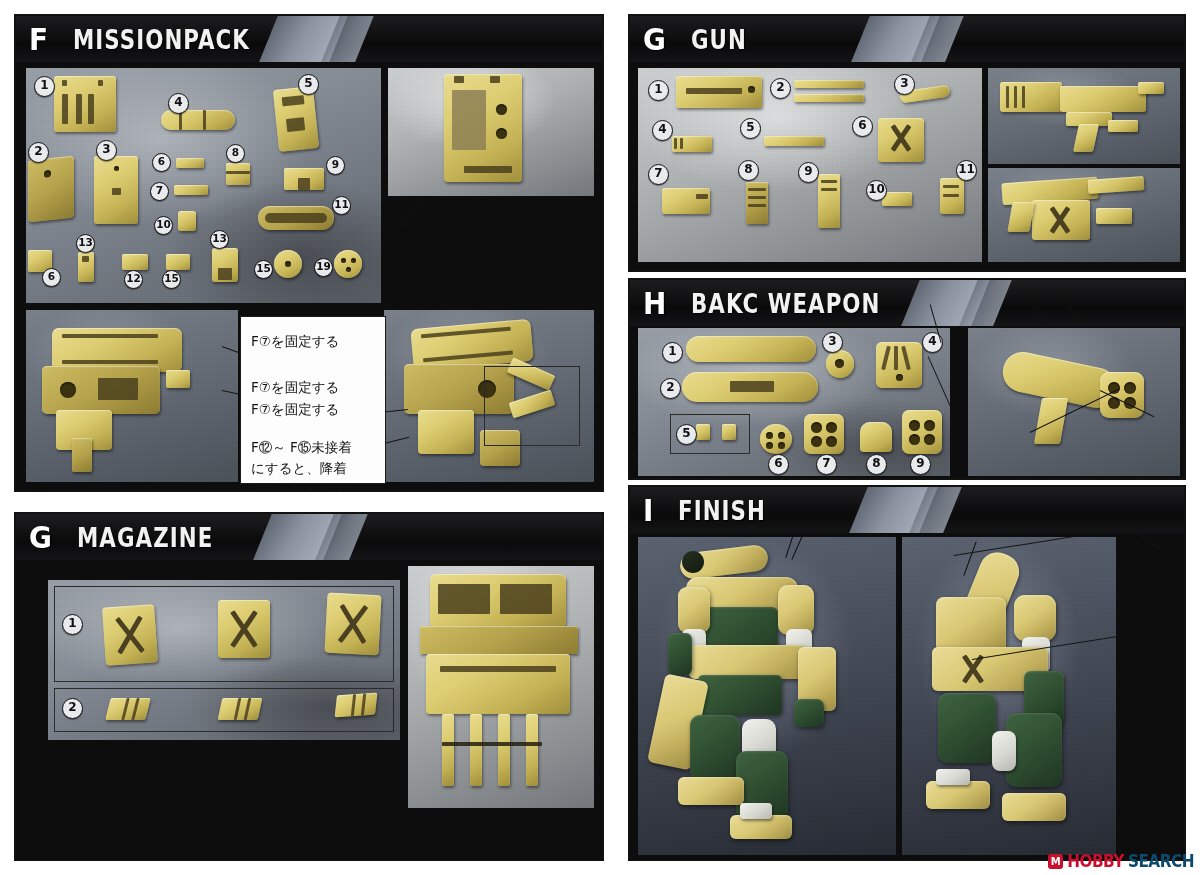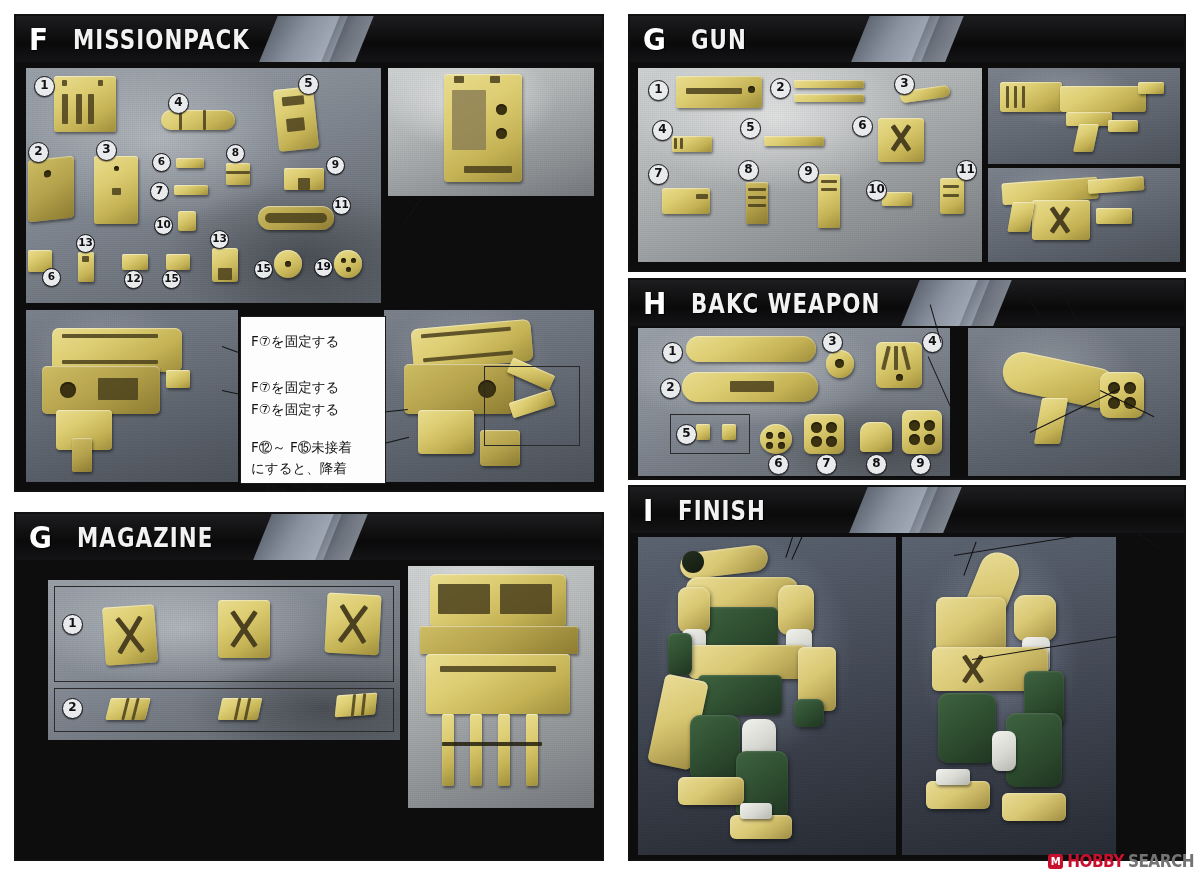--- a/index.html
+++ b/index.html
@@ -87,21 +87,21 @@
   .wht{background:linear-gradient(145deg,#f2f2ee 0%,#d8d8d2 55%,#b6b6b0 100%);
        box-shadow:1px 2px 3px rgba(0,0,0,.45);}
   .blk{background:linear-gradient(145deg,#24301f 0%,#131a10 100%);}
 
   
   #wm{position:absolute;right:6px;bottom:4px;display:flex;align-items:center;gap:4px;z-index:30;}
   #wm .mk{width:15px;height:15px;background:#c8102e;border-radius:3px;color:#fff;font-size:10px;
       font-weight:bold;line-height:15px;text-align:center;font-family:"DejaVu Sans",sans-serif;}
   #wm .t1{color:#c8102e;font-weight:bold;font-size:17px;letter-spacing:-.5px;
       font-family:"DejaVu Sans Condensed","Liberation Sans",sans-serif;}
-  #wm .t2{color:#737373;font-weight:bold;font-size:17px;letter-spacing:-.5px;
+  #wm .t2{color:#0c4a6e;font-weight:bold;font-size:17px;letter-spacing:-.5px;
       font-family:"DejaVu Sans Condensed","Liberation Sans",sans-serif;}
 </style>
 </head>
 <body>
 
 <div id="sheet">
 
   <div class="panel" style="left:14px;top:14px;width:590px;height:478px;">
     <div class="hdr">
       <span class="letter">F</span>

